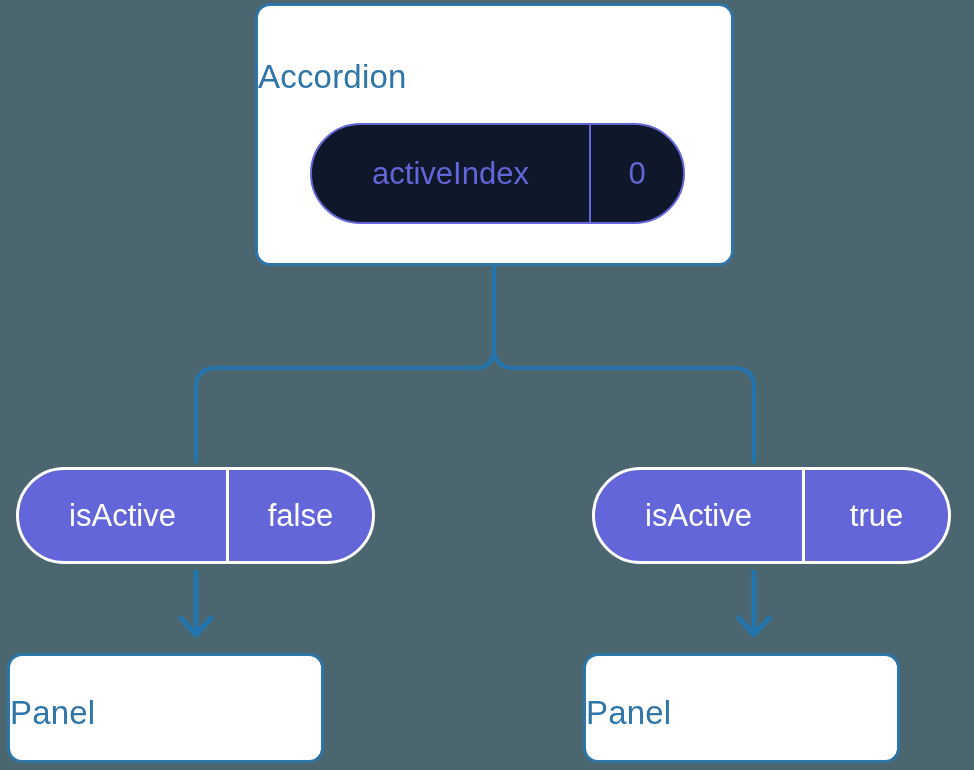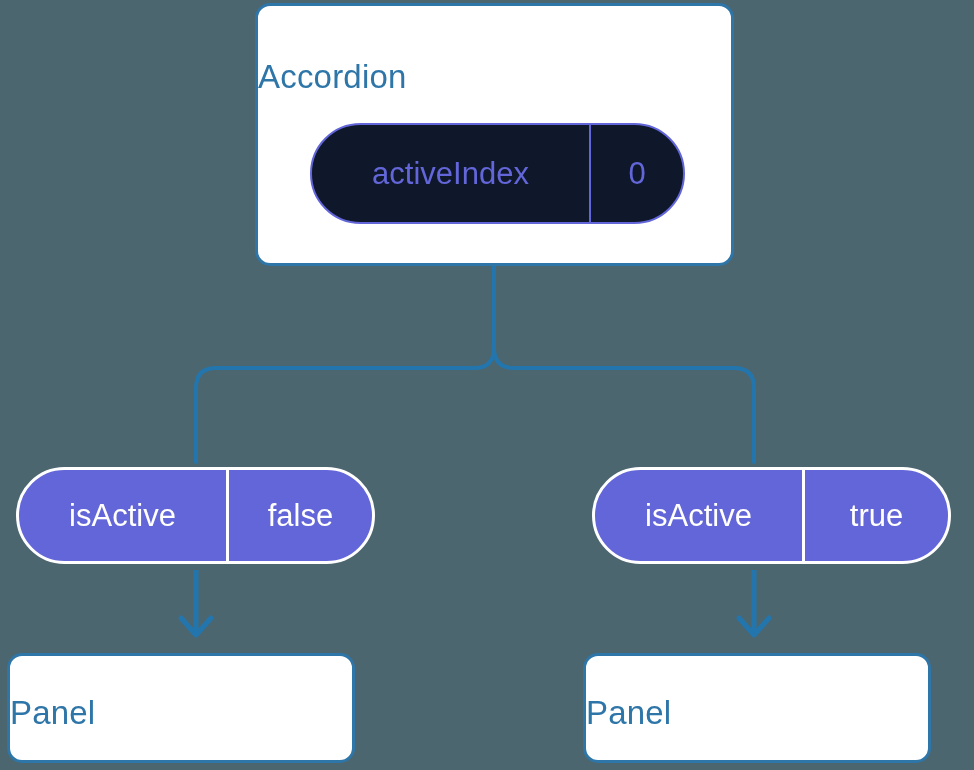--- a/index.html
+++ b/index.html
@@ -57,21 +57,21 @@
   }
   #accordion-card .card-title {
     position: absolute;
     left: 0;
     right: 0;
     top: 52px;
   }
 
   
   .panel-card {
-    width: 348px;
+    width: 317px;
     height: 110px;
   }
   #panel-left-card  { left: 7px;   top: 653px; }
   #panel-right-card { left: 583px; top: 653px; }
   .panel-card .card-title {
     position: absolute;
     left: 0;
     right: 0;
     top: 38px;
   }

